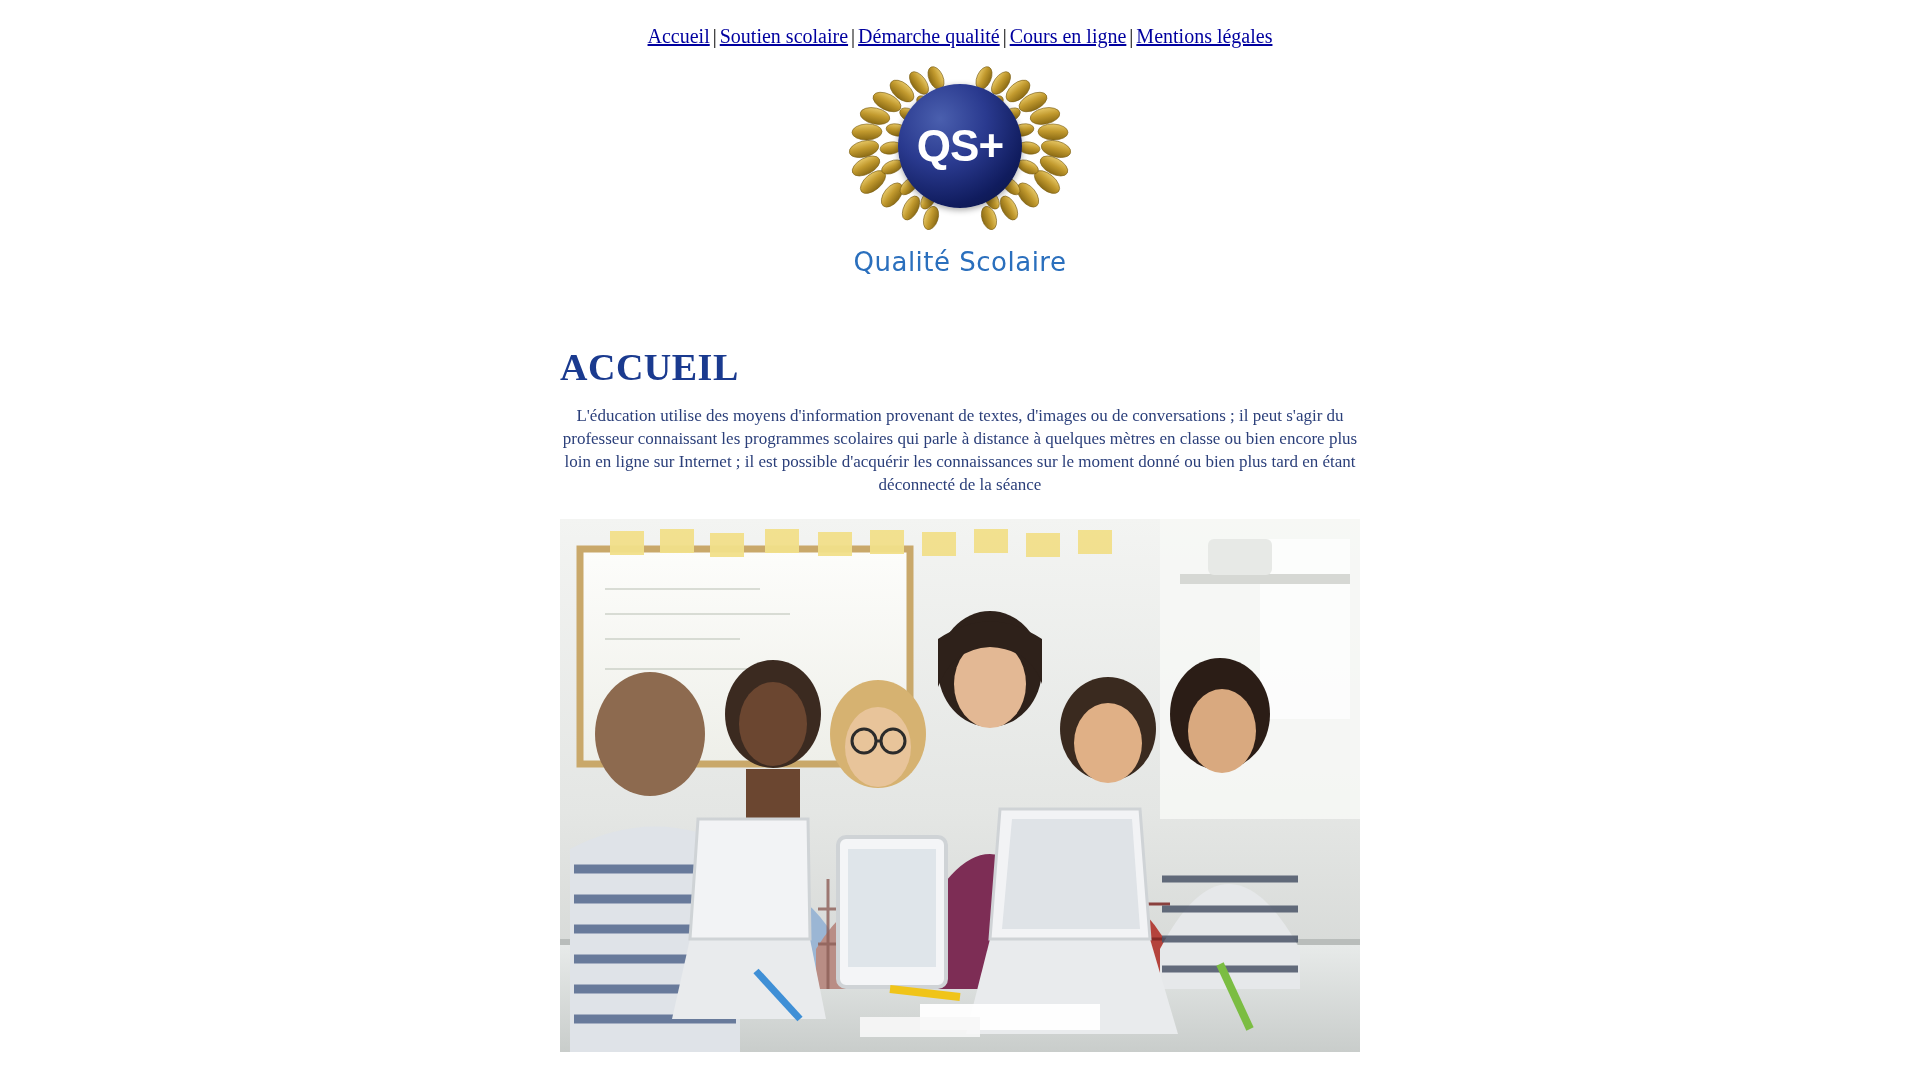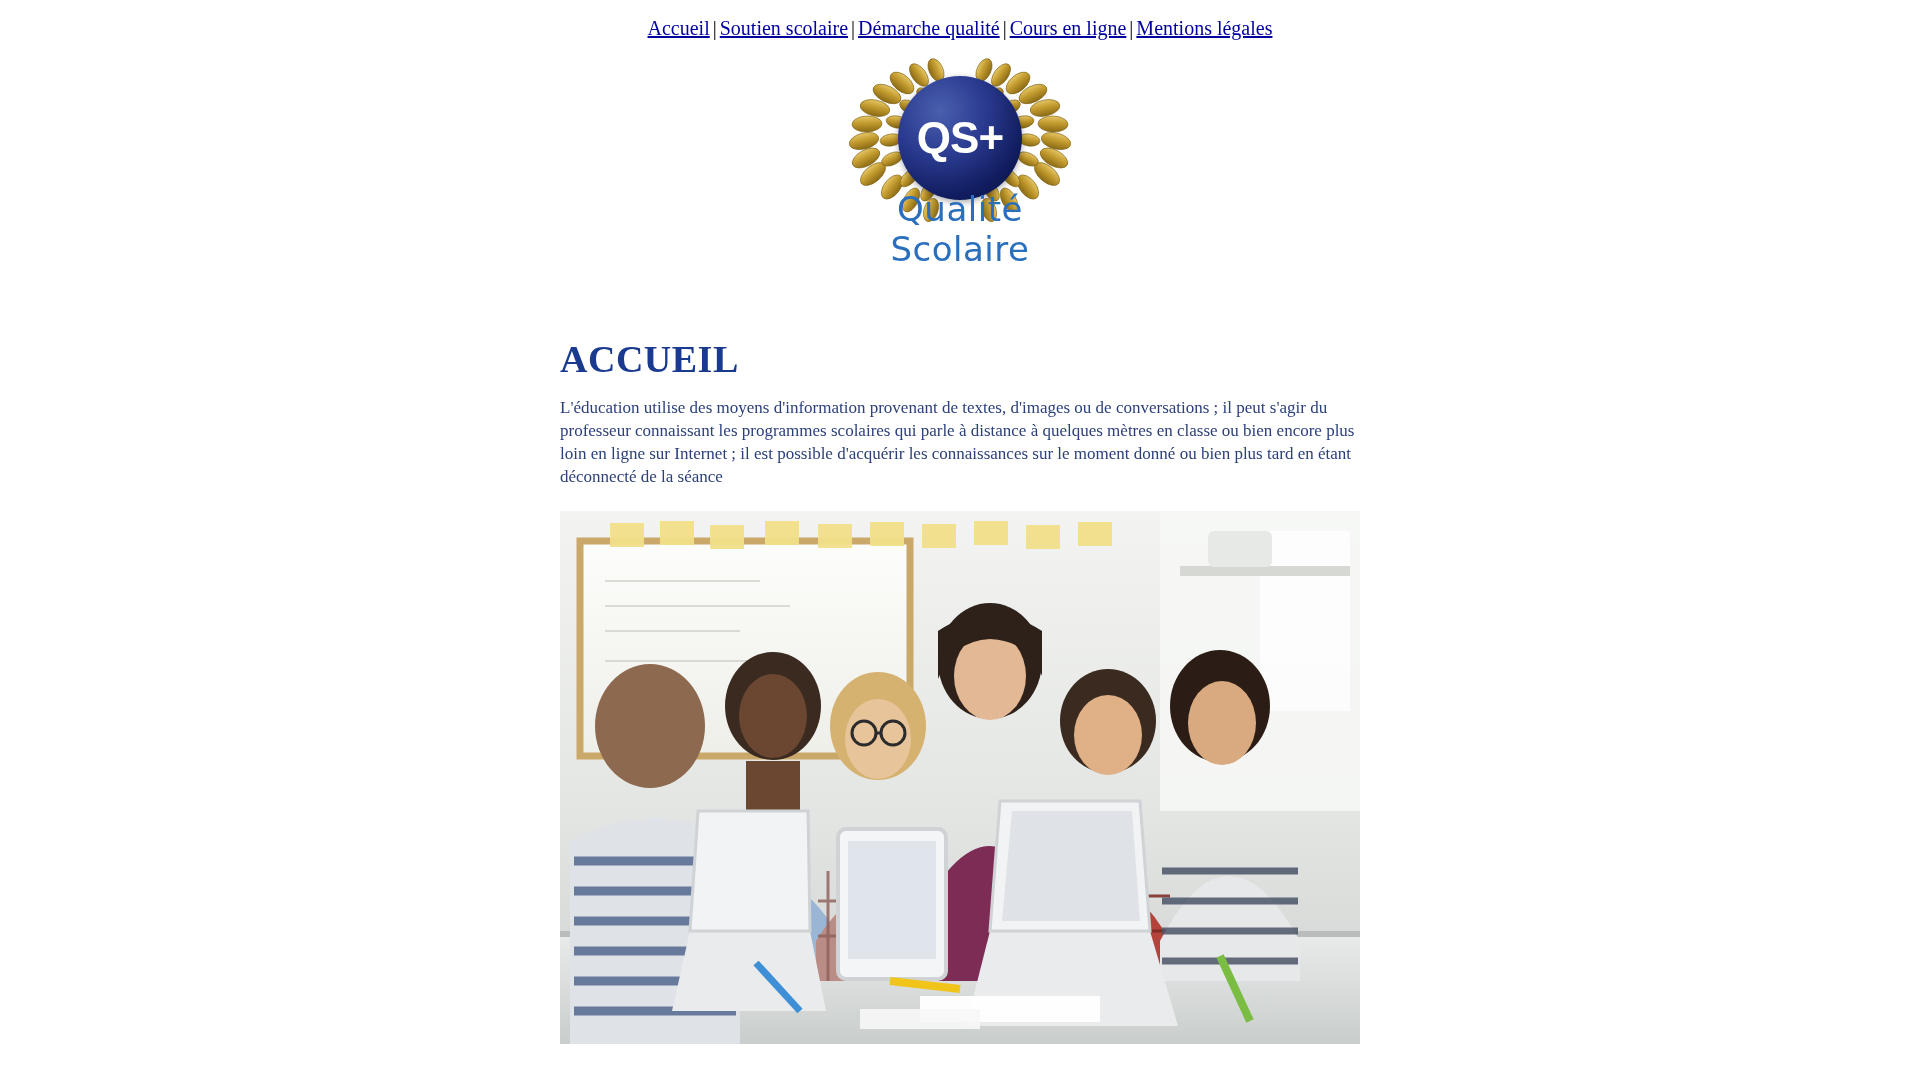--- a/index.html
+++ b/index.html
@@ -16,21 +16,21 @@
 
   .page {
     width: 1920px;
     height: 1080px;
     position: relative;
   }
 
   
   .nav {
     text-align: center;
-    padding-top: 16px;
+    padding-top: 24px;
     font-size: 20px;
     color: #000000;
     line-height: 1.2;
   }
   .nav a {
     color: #00009f;
     text-decoration: underline;
     cursor: pointer;
   }
   .nav .sep {
@@ -85,21 +85,21 @@
     letter-spacing: -1px;
   }
   .logo-caption {
     position: absolute;
     left: 0;
     bottom: 0;
     width: 250px;
     text-align: center;
     color: #2a6fbd;
     font-family: "DejaVu Sans", sans-serif;
-    font-size: 34px;
+    font-size: 26px;
     letter-spacing: 0.5px;
   }
 
   
   .content {
     width: 800px;
     margin: 0 auto;
     margin-top: 68px;
   }
   .page-title {
@@ -107,20 +107,21 @@
     font-family: "Liberation Serif", serif;
     font-size: 38px;
     font-weight: bold;
     margin: 0 0 16px 0;
     letter-spacing: 0.5px;
   }
   .intro {
     color: #2b3f7a;
     font-size: 17px;
     line-height: 1.35;
+    text-align: center;
     margin: 0 0 22px 0;
   }
 
   
   .photo {
     width: 800px;
     height: 533px;
     position: relative;
     overflow: hidden;
     background: #dfe3e6;

